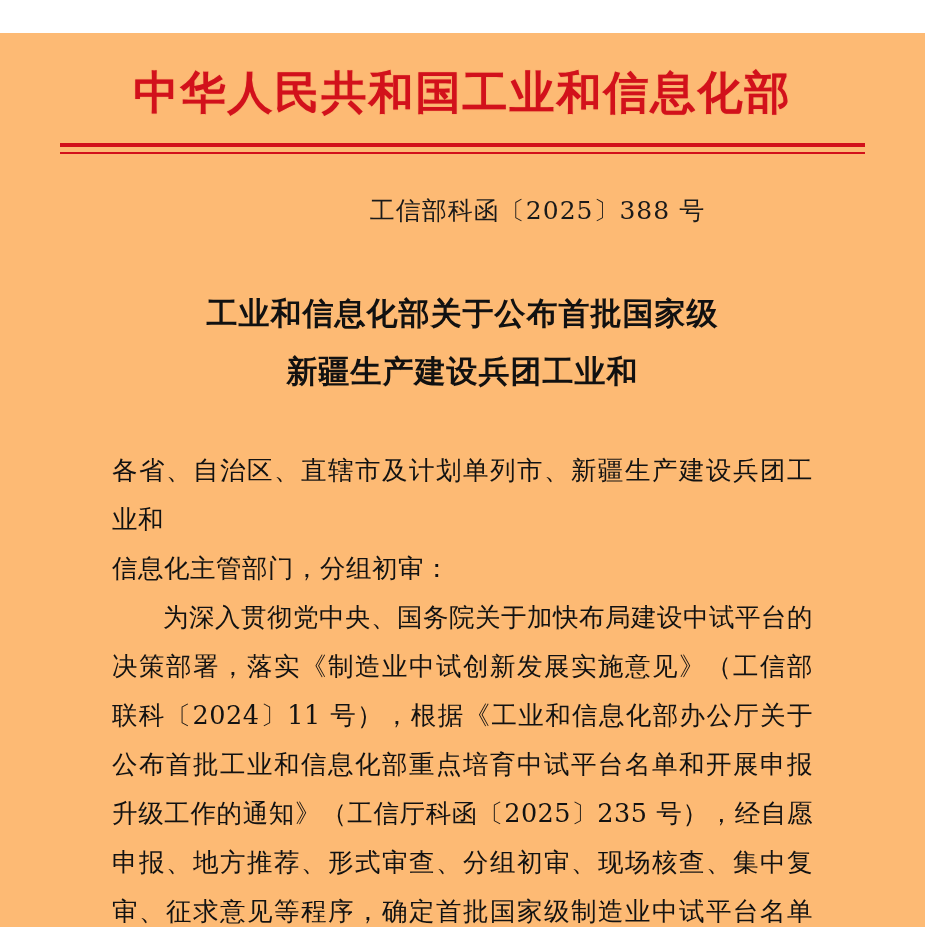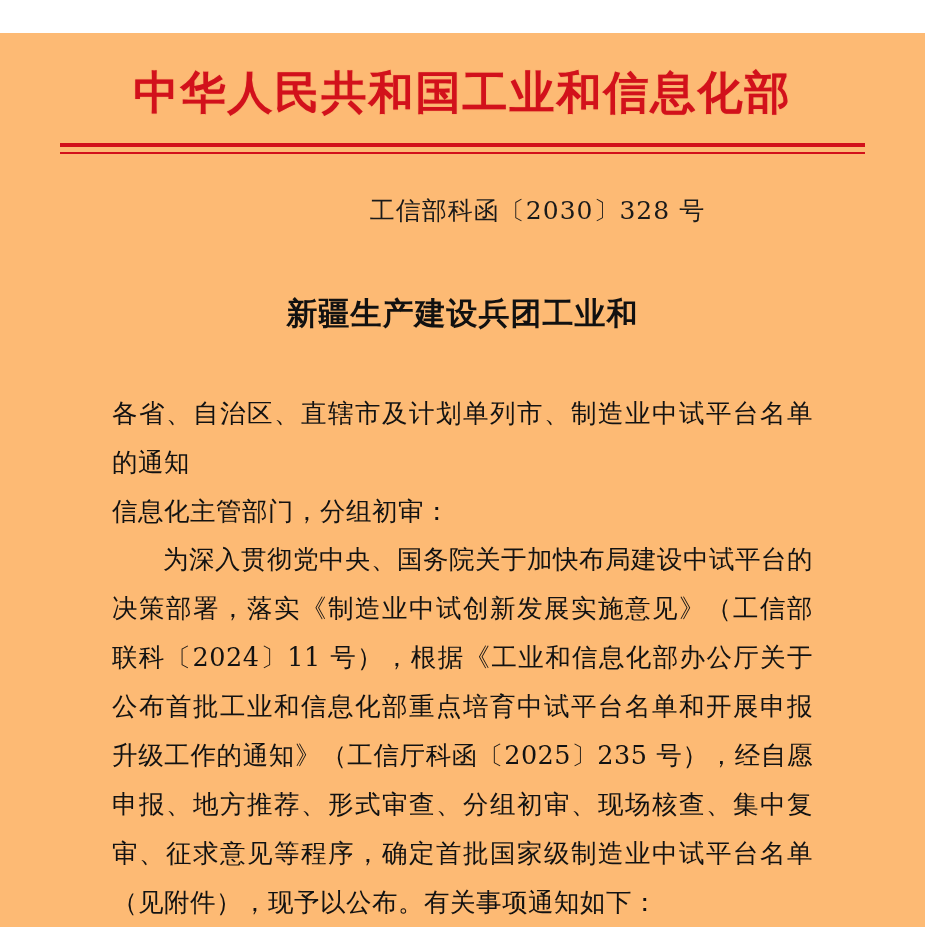--- a/index.html
+++ b/index.html
@@ -107,25 +107,26 @@
 
   <div class="letterhead">
     <div class="letterhead-title">中华人民共和国工业和信息化部</div>
     <div class="rule-wrap">
       <div class="rule-thick"></div>
       <div class="rule-gap"></div>
       <div class="rule-thin"></div>
     </div>
   </div>
 
-  <div class="doc-number">工信部科函〔2030〕328 号</div>
+  <div class="doc-number">工信部科函〔2025〕388 号</div>
 
   <div class="doc-title">
+    <span class="line">工业和信息化部关于公布首批国家级</span>
     <span class="line">新疆生产建设兵团工业和</span>
   </div>
 
   <div class="body-block">
-    <p class="salutation">各省、自治区、直辖市及计划单列市、制造业中试平台名单的通知</p>
+    <p class="salutation">各省、自治区、直辖市及计划单列市、新疆生产建设兵团工业和</p>
     <p class="salutation">信息化主管部门，分组初审：</p>
     <p class="para">为深入贯彻党中央、国务院关于加快布局建设中试平台的决策部署，落实《制造业中试创新发展实施意见》（工信部联科〔2024〕11 号），根据《工业和信息化部办公厅关于公布首批工业和信息化部重点培育中试平台名单和开展申报升级工作的通知》（工信厅科函〔2025〕235 号），经自愿申报、地方推荐、形式审查、分组初审、现场核查、集中复审、征求意见等程序，确定首批国家级制造业中试平台名单（见附件），现予以公布。有关事项通知如下：</p>
   </div>
 
 </div>
 
 </body></html>

